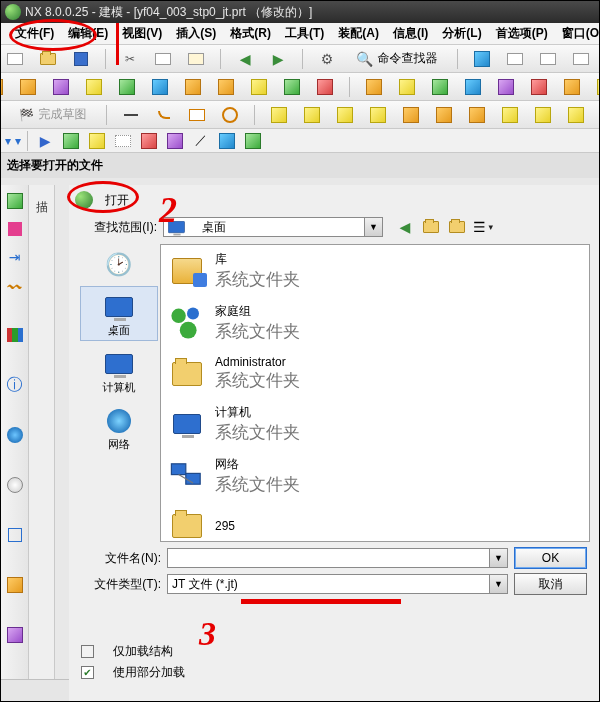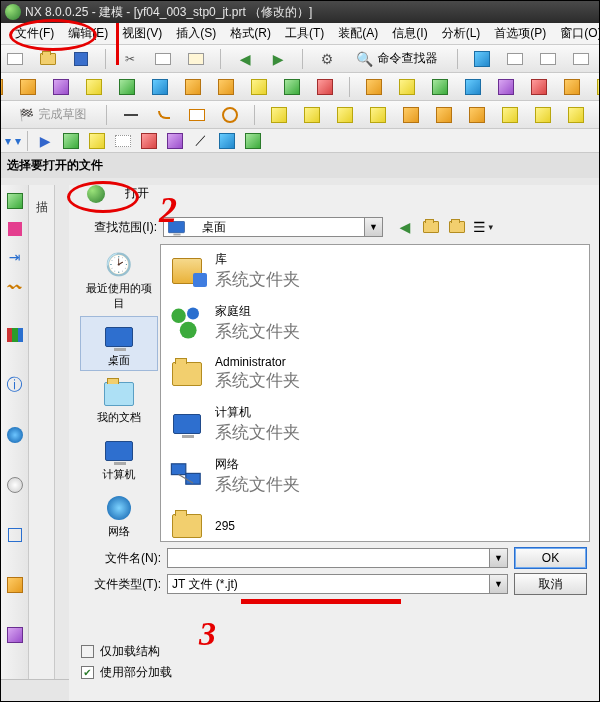--- a/index.html
+++ b/index.html
@@ -37,20 +37,21 @@
     border-bottom: 1px solid #ccc;
     display: flex;
     align-items: center;
     padding: 0 2px;
     gap: 2px;
     white-space: nowrap;
   }
   .menubar .mitem {
     padding: 2px 6px;
     cursor: default;
+    font-weight: bold;
   }
   .menubar .mitem.first-icon {
     width: 16px; height: 16px; padding: 0;
     border-radius: 50%;
     background: radial-gradient(circle at 30% 30%, #9be37a, #2e7d32);
     margin-right: 4px;
   }
   
   .toolbar {
     height: 28px;
@@ -128,22 +129,22 @@
   .side-btn { width:20px; height:20px; display:flex; align-items:center; justify-content:center; }
   
   .dialog {
     position: absolute;
     left: 68px; top: 184px;
     right: 0; bottom: 0;
     background: #efefef;
     z-index: 5;
   }
   .dlg-title {
-    height: 24px; display:flex; align-items:flex-start; gap:20px;
-    padding: 0 18px;
+    height: 24px; display:flex; align-items:flex-end; gap:12px;
+    padding: 0 6px;
     background:#efefef;
   }
   .dlg-title .nx-icon{
     width:18px;height:18px;border-radius:50%;
     background: radial-gradient(circle at 30% 30%, #9be37a, #2e7d32);
   }
   .dlg-body { padding: 4px 8px 8px; }
   .dlg-row { display:flex; align-items:center; gap:6px; margin: 4px 0; }
   .dlg-label { width: 80px; text-align:right; }
   .dlg-combo {
@@ -191,21 +192,21 @@
   .folder-icon:before{content:"";position:absolute;top:-5px;left:2px;width:10px;height:5px;background:#f2cf6e;border:1px solid #b38c20;border-bottom:none;}
   
   .dlg-lower { position:absolute; left:0; right:0; top:350px; bottom:0; padding:8px 12px; }
   .dlg-lower .dlg-row .dlg-label{ width:80px; }
   .win-btn {
     width:73px; height:22px; border:1px solid #707070;
     background:linear-gradient(#fcfcfc,#e0e0e0);
     font-size:12px;
   }
   .win-btn.default { border-color:#2a6fcf; box-shadow:0 0 0 1px #6faaf0 inset;}
-  .chkrow { display:flex; align-items:center; gap:6px; margin:4px 0; }
+  .chkrow { display:flex; align-items:center; gap:19px; margin:4px 0; }
   .chk { width:13px;height:13px;border:1px solid #777;background:#fff;display:inline-flex;align-items:center;justify-content:center;font-size:10px;color:#2a7a2a;}
   .chk.on:before{content:"✔";}
   .chk.off { background:#f2f2f2;}
   
   .right-clip {
     position:absolute; right:0; top:220px; bottom:0; width:14px;
     display:flex; flex-direction:column; gap:24px; align-items:flex-start;
     color:#000; font-size:12px; z-index:1;
   }
   
@@ -524,33 +525,26 @@
           </div>
       </div>
     </div>
 
     <div class="browser">
       <div class="places">
         <div class="place">
           <div class="picon">
               <span style="font-size:22px;color:#2a6fcf;">🕑</span>
             </div>
-          <div class="plabel">最近使用的项目</div>
         </div>
         <div class="place selected">
           <div class="picon">
               <span class="monitor"></span>
             </div>
           <div class="plabel">桌面</div>
-        </div>
-        <div class="place">
-          <div class="picon">
-              <span class="folder-icon" style="background:#ade0f5;border-color:#5a9fc4;"></span>
-            </div>
-          <div class="plabel">我的文档</div>
         </div>
         <div class="place">
           <div class="picon">
               <span class="monitor"></span>
             </div>
           <div class="plabel">计算机</div>
         </div>
         <div class="place">
           <div class="picon">
               <span class="ic-circle" style="width:24px;height:24px;background:radial-gradient(circle,#7dd3ff,#0a5aa8);"></span>

